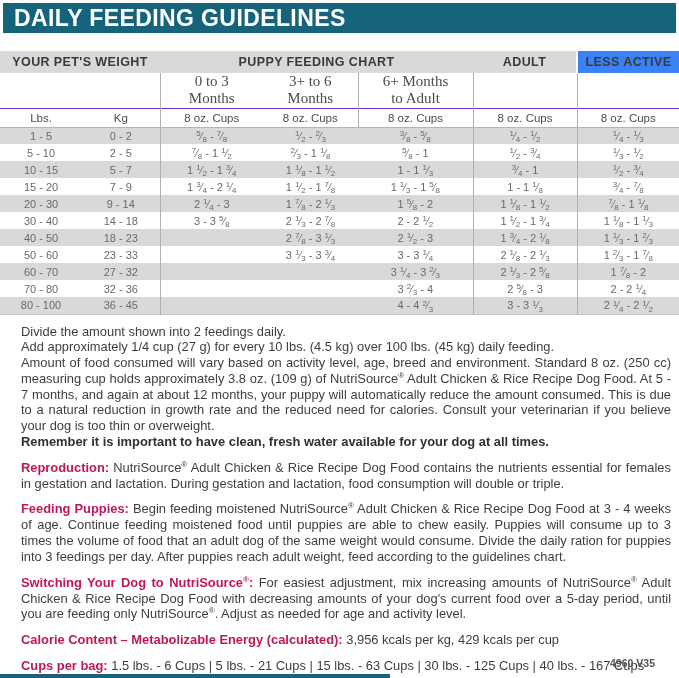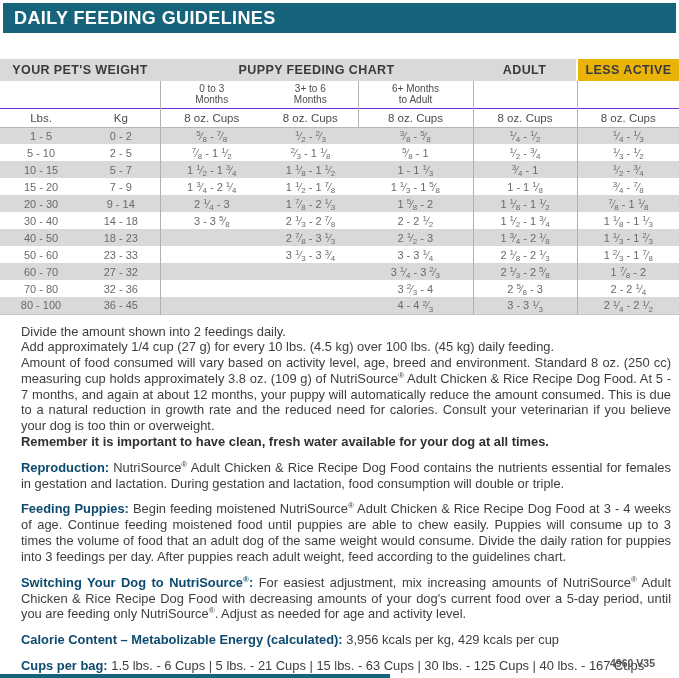--- a/index.html
+++ b/index.html
@@ -6,55 +6,56 @@
   html,body { background:#fff; }
   body {
     width:679px; height:678px; overflow:hidden; position:relative;
     font-family:"Liberation Sans", sans-serif; color:#3e3e3e;
   }
   .title-bar {
     margin:3px 3px 0 3px; height:30px; background:#16647b;
     display:flex; align-items:center; padding-left:11px;
   }
   .title-bar h1 {
-    color:#fff; font-size:18px; font-weight:800; letter-spacing:.4px;
+    color:#fff; font-size:23px; font-weight:800; letter-spacing:.4px;
   }
   table.feeding {
-    margin-top:26px; width:679px; border-collapse:collapse; table-layout:fixed;
+    margin-top:18px; width:679px; border-collapse:collapse; table-layout:fixed;
     border-bottom:1px solid #c9c9c9;
   }
   table.feeding th, table.feeding td {
     text-align:center; vertical-align:middle; font-weight:normal;
   }
   tr.sec-row th {
     background:#d9d9d9; height:22px; font-size:12.5px; font-weight:bold;
     color:#3a3a3a; letter-spacing:.4px;
   }
-  tr.sec-row th.lessac { background:#eab308; border-left:2px solid #fff; }
+  tr.sec-row th.lessac { background:#3b82f6; border-left:2px solid #fff; }
   tr.age-row th {
-    height:27px; font-size:10px; color:#4c4c4c; line-height:1.15;
+    height:27px; font-size:15px; color:#4c4c4c; line-height:1.15;
     white-space:pre-line;
+    font-family:Liberation Serif, serif;
   }
   tr.unit-row th {
     height:19px; font-size:11.5px; color:#4c4c4c;
     border-top:1px solid #6d28d9; border-bottom:1px solid #b5b5b5;
   }
   tbody td { height:17px; font-size:11px; color:#6a6a6a; }
   tbody tr:nth-child(odd) td { background:#d9d9d9; }
   .vl { border-left:1px solid #b0b0b0; }
   .fr { white-space:nowrap; }
   .fr sup { font-size:8px; vertical-align:baseline; position:relative; top:-3.5px; }
   .fr sub { font-size:8px; vertical-align:baseline; position:relative; top:2.5px; }
   .fr .sl { font-size:10px; }
   .notes { margin:9px 8px 0 21px; }
   .note {
     font-size:12.9px; line-height:1.22; text-align:justify; color:#3e3e3e;
     margin-bottom:10px;
   }
-  .note b { color:#0c4a6e; }
+  .note b { color:#be185d; }
   .note .bold-line { font-weight:bold; color:#303030; }
   .note sup.reg { font-size:8px; }
   .footer-code {
     position:absolute; right:24px; bottom:9px; font-size:10.5px;
     font-weight:bold; color:#555;
   }
   .footer-accent {
     position:absolute; left:0; bottom:0; width:390px; height:4px;
     background:#16647b;
   }

